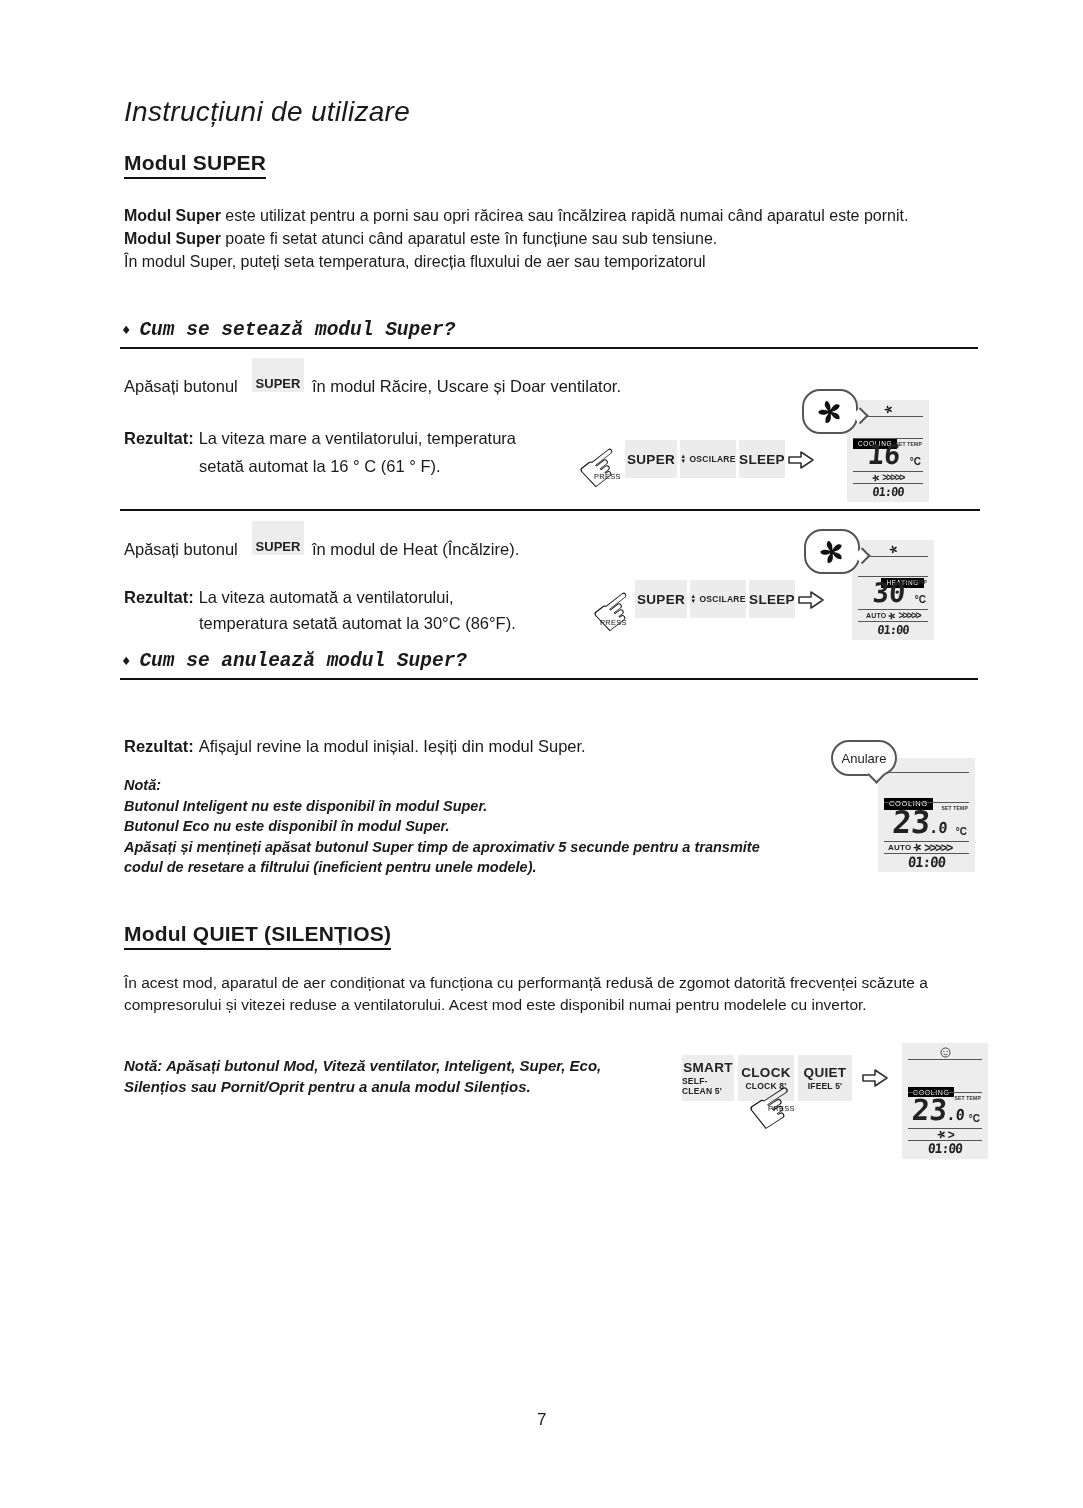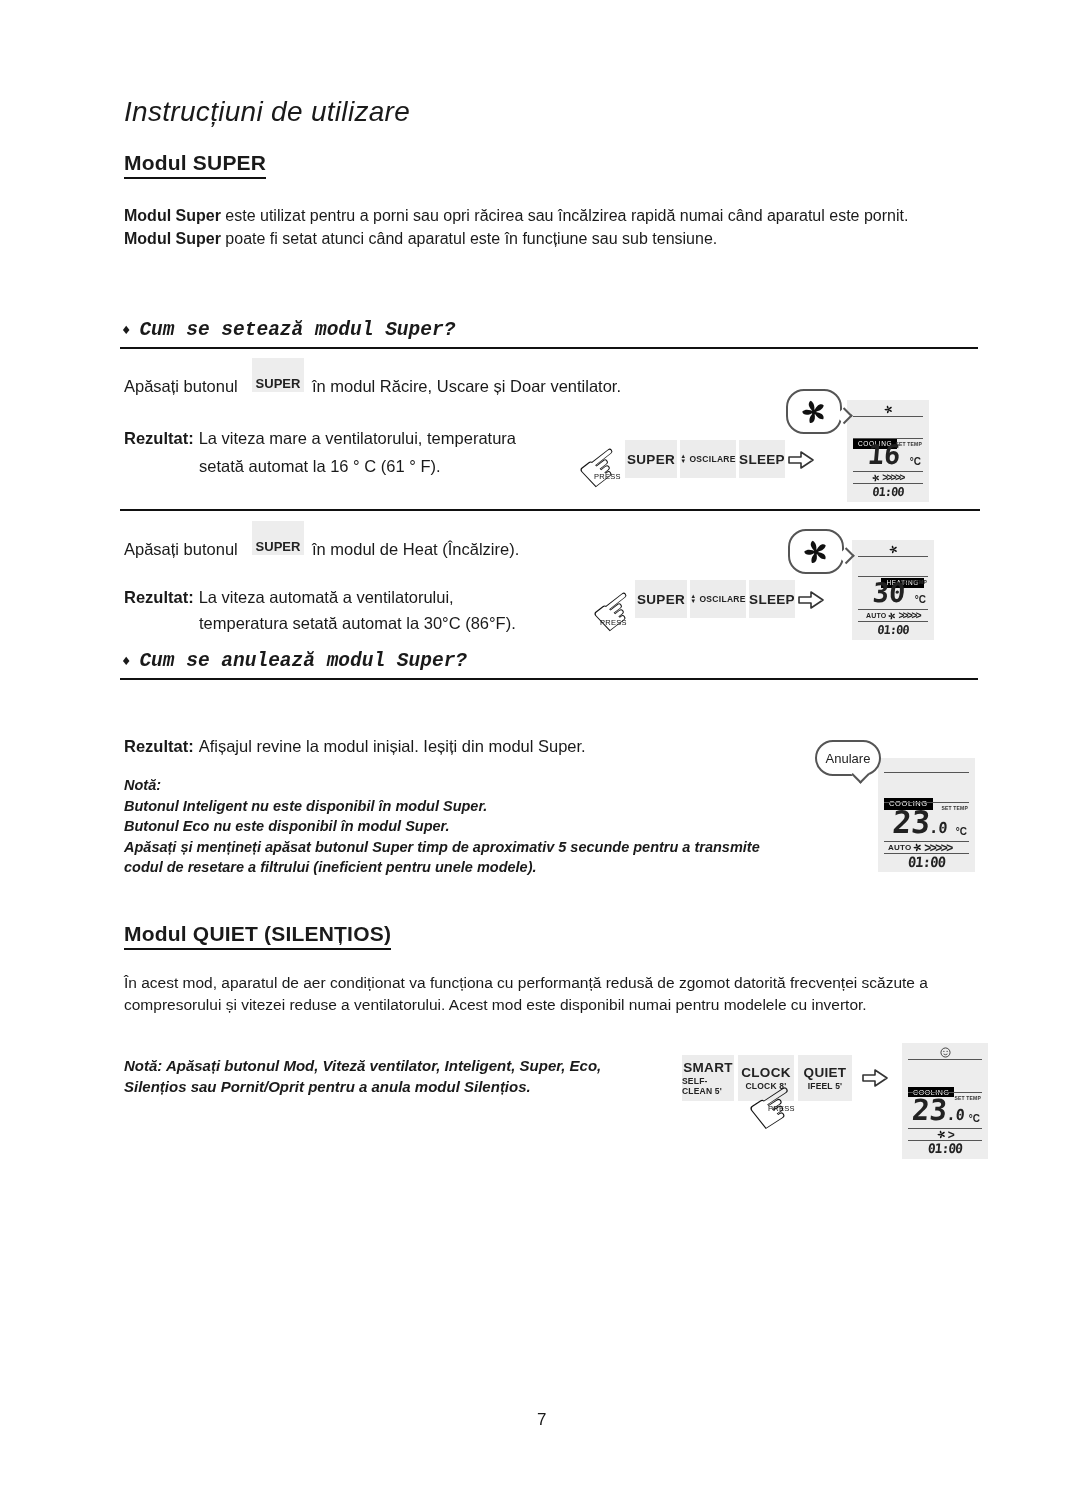--- a/index.html
+++ b/index.html
@@ -24,21 +24,21 @@
   .rbtn2{background:#ececec;display:flex;flex-direction:column;align-items:center;justify-content:center;color:#222;}
   .rbtn2 .l1{font-weight:bold;font-size:13.5px;letter-spacing:.3px;}
   .rbtn2 .l2{font-weight:bold;font-size:8.5px;margin-top:1px;letter-spacing:.2px;}
   .osc{gap:3px;}
   .tris{display:flex;flex-direction:column;line-height:5px;font-size:6px;color:#222;}
   .osc-label{font-weight:bold;font-size:8.5px;}
   
   .hand{font-family:"DejaVu Sans",sans-serif;font-size:52px;color:#111;transform:rotate(-38deg);z-index:5;line-height:1;}
   .press{font-size:7.5px;color:#111;z-index:6;letter-spacing:.3px;}
   
-  .callout{border:2px solid #555;border-radius:18px;background:#fff;display:flex;align-items:center;justify-content:center;z-index:2;}
+  .callout{border:2px solid #555;border-radius:18px;background:#fff;display:flex;align-items:center;justify-content:center;z-index:2;margin-left:16px;}
   .callout.tail-r::after{content:"";position:absolute;right:-6px;top:55%;width:10px;height:10px;background:#fff;
        border-right:2px solid #555;border-top:2px solid #555;transform:rotate(45deg) translateY(-50%);}
   .callout.tail-b::after{content:"";position:absolute;bottom:-7px;right:12px;width:11px;height:11px;background:#fff;
        border-right:2px solid #555;border-bottom:2px solid #555;transform:rotate(45deg);}
   .callout-text{font-size:13px;color:#222;}
   
   .lcd{background:#ededed;box-sizing:border-box;padding:4px 6px;display:flex;flex-direction:column;}
   .lcd-sep{border-top:1.5px solid #555;margin:1px 0;}
   .lcd-row{display:flex;align-items:center;}
   .lcd-icon-row{justify-content:center;min-height:11px;}
@@ -87,20 +87,21 @@
 
   <div class="abs title" style="left:124px;top:96px">Instrucțiuni de utilizare</div>
 
   <div class="abs" style="left:124px;top:151px">
     <span class="h2">Modul SUPER</span>
   </div>
 
   <div class="abs para" style="left:124px;top:204px">
     <span class="b">Modul Super</span><span> este utilizat pentru a porni sau opri răcirea sau încălzirea rapidă numai când aparatul este pornit.</span><br>
     <span class="b">Modul Super</span><span> poate fi setat atunci când aparatul este în funcțiune sau sub tensiune.</span><br>
+    <span>În modul Super, puteți seta temperatura, direcția fluxului de aer sau temporizatorul</span>
   </div>
 
   <div class="abs h3" style="left:122px;top:319px">
     <span class="diamond">♦</span><span>Cum se setează modul Super?</span>
   </div>
   <div class="abs rule" style="left:120px;top:347px;width:858px"></div>
 
   <span class="abs txt" style="left:124px;top:377px">Apăsați butonul</span>
   <div class="abs inline-btn" style="left:252px;top:358px">
       <span>SUPER</span>

